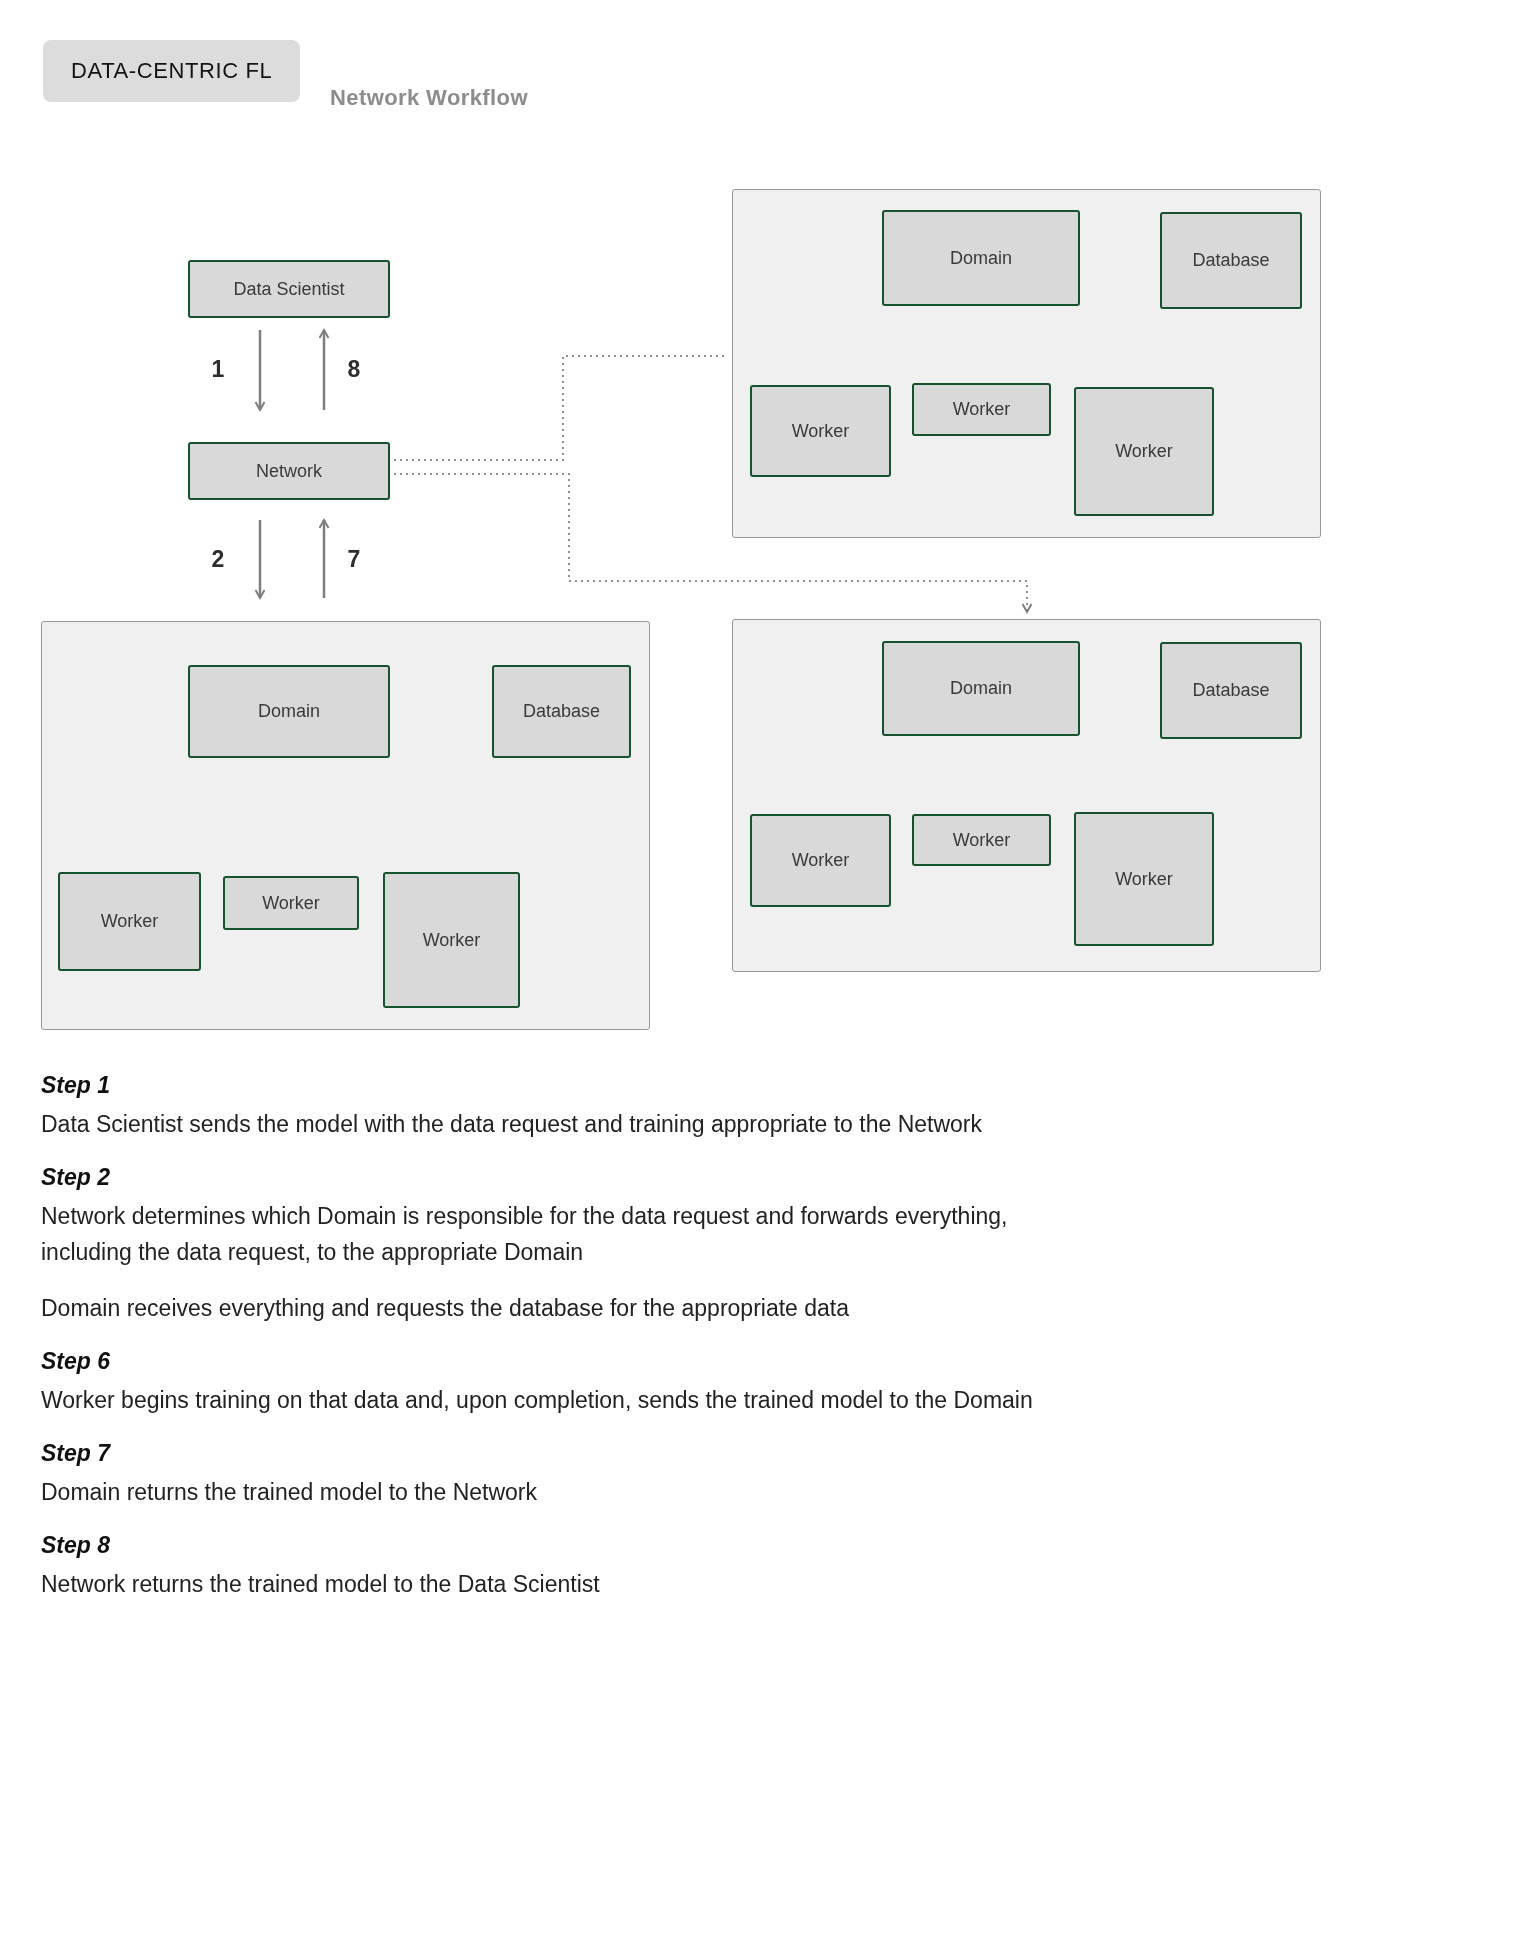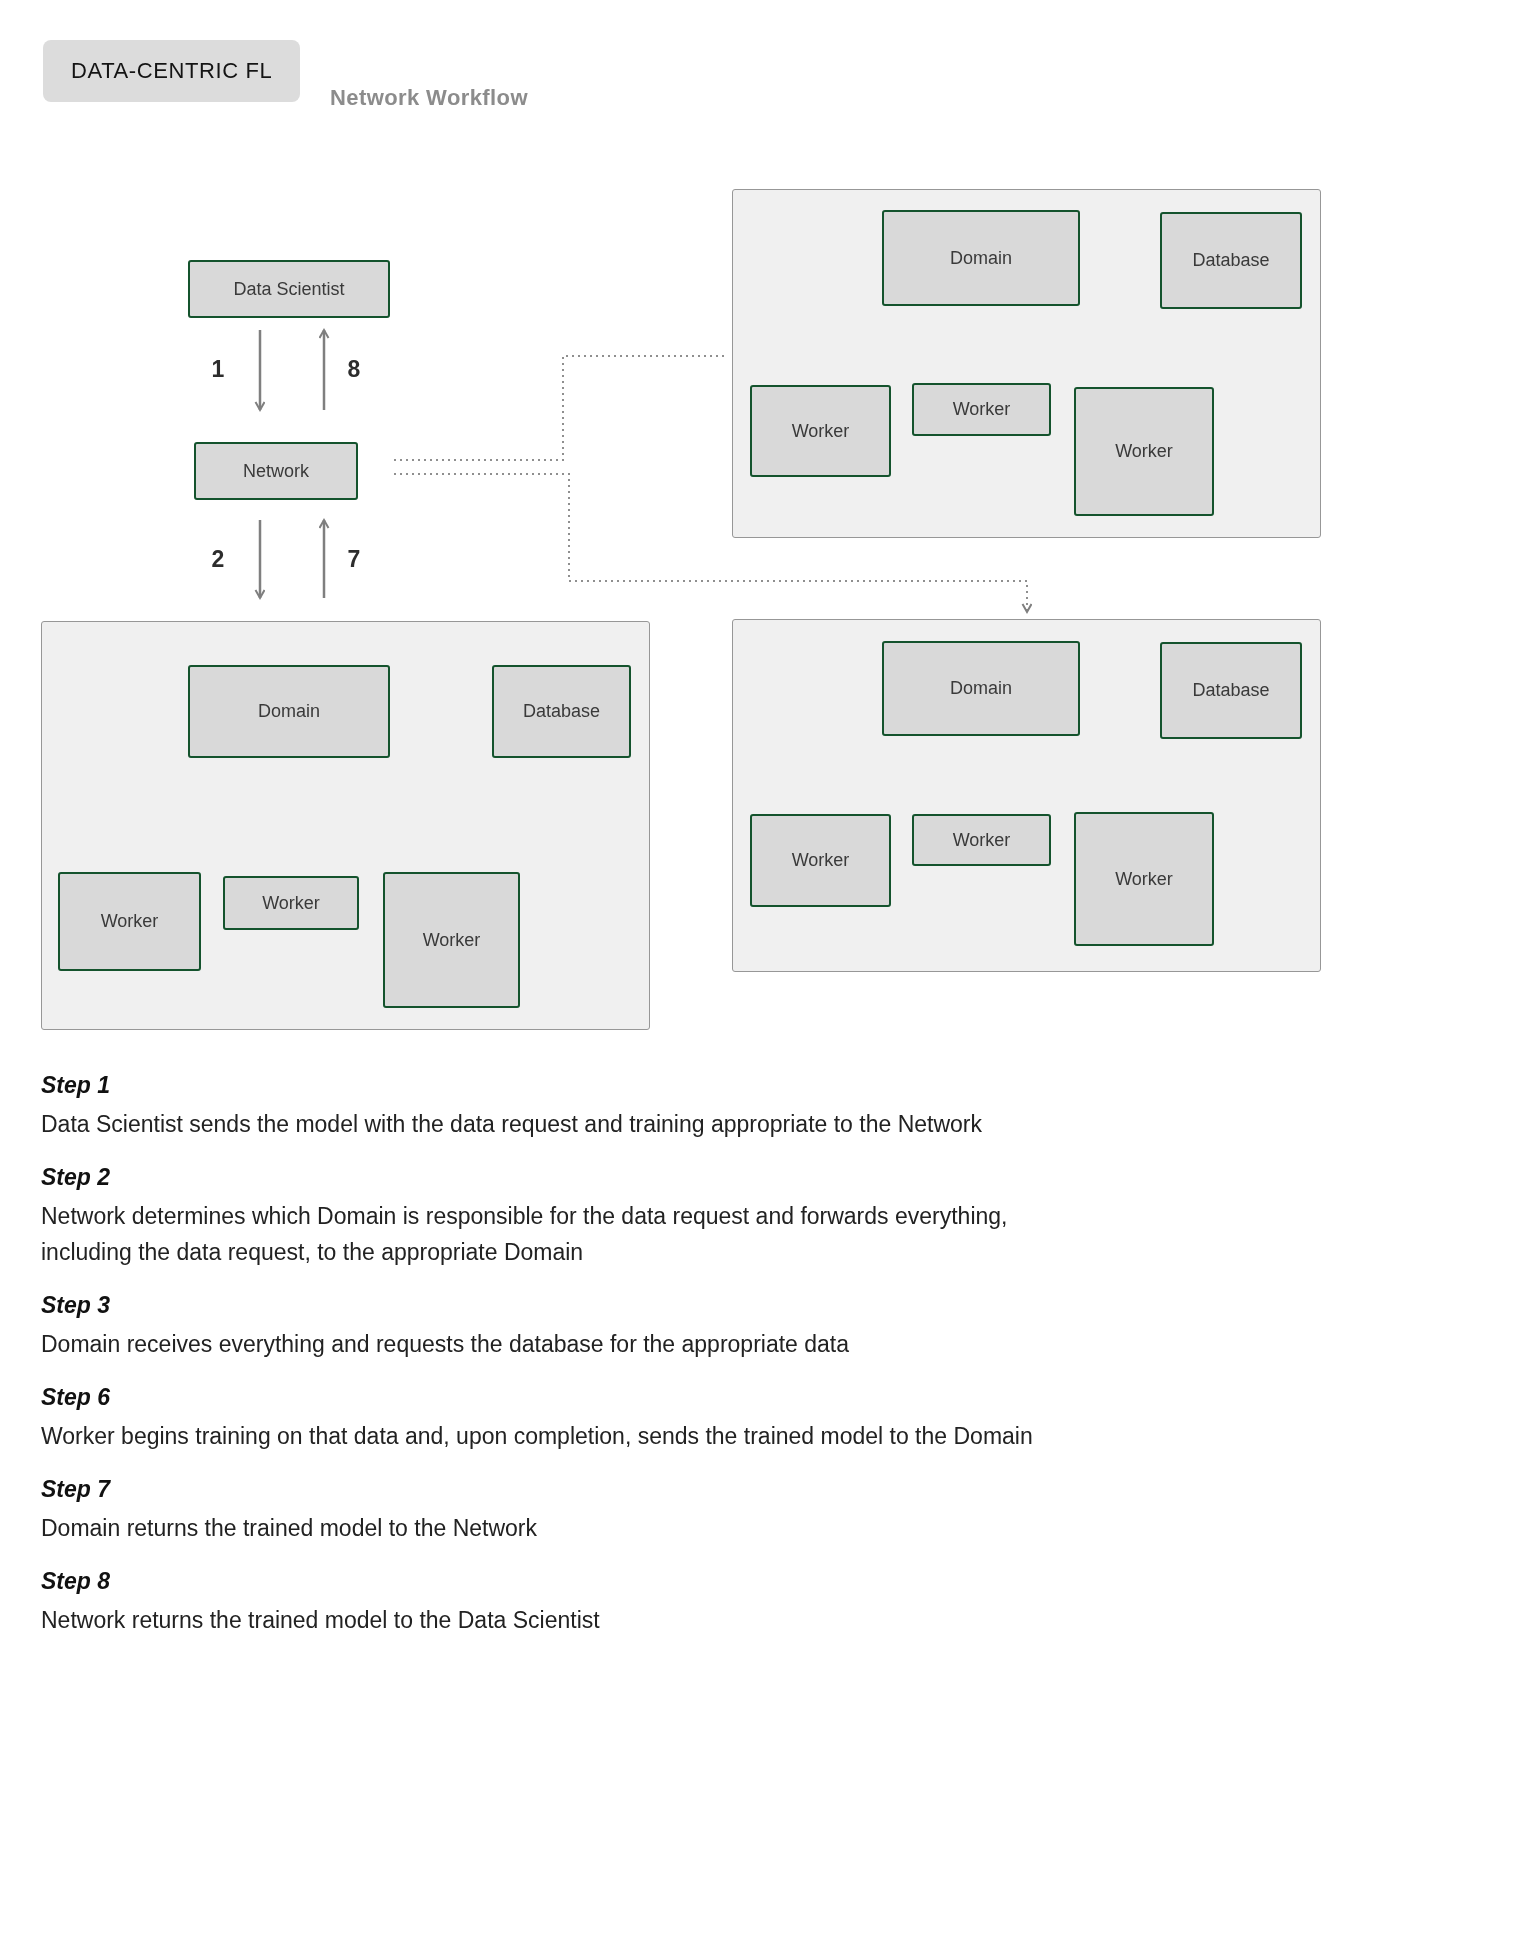--- a/index.html
+++ b/index.html
@@ -83,21 +83,21 @@
       <line x1="1086" y1="689" x2="1154" y2="689"></line>
     </g>
 
     <g stroke="#8f8f8f" stroke-width="2" stroke-dasharray="2 4" fill="none">
       <path d="M394,460 H563 V356 H728"></path>
       <path d="M394,474 H569 V581 H1027 V612" marker-end="url(#arr)"></path>
     </g>
   </svg>
 
   <div class="node" style="left:188px; top:260px; width:202px; height:58px;">Data Scientist</div>
-  <div class="node" style="left:194px; top:442px; width:164px; height:58px;">Network</div>
+  <div class="node" style="left:188px; top:442px; width:202px; height:58px;">Network</div>
 
   <span class="num" style="left:206px; top:356px;">1</span>
   <span class="num" style="left:342px; top:356px;">8</span>
   <span class="num" style="left:206px; top:546px;">2</span>
   <span class="num" style="left:342px; top:546px;">7</span>
   <span class="num" style="left:428px; top:638px;">3</span>
   <span class="num" style="left:428px; top:752px;">4</span>
   <span class="num" style="left:206px; top:786px;">5</span>
   <span class="num" style="left:342px; top:786px;">6</span>
 
@@ -125,21 +125,20 @@
   <div class="steps">
     <div class="step">
       <div class="step-title">Step 1</div>
       <div class="step-text">Data Scientist sends the model with the data request and training appropriate to the Network</div>
     </div>
     <div class="step">
       <div class="step-title">Step 2</div>
       <div class="step-text">Network determines which Domain is responsible for the data request and forwards everything, including the data request, to the appropriate Domain</div>
     </div>
     <div class="step">
-      <div class="step-title">Step 3</div>
       <div class="step-text">Domain receives everything and requests the database for the appropriate data</div>
     </div>
     <div class="step">
       <div class="step-title">Step 6</div>
       <div class="step-text">Worker begins training on that data and, upon completion, sends the trained model to the Domain</div>
     </div>
     <div class="step">
       <div class="step-title">Step 7</div>
       <div class="step-text">Domain returns the trained model to the Network</div>
     </div>

